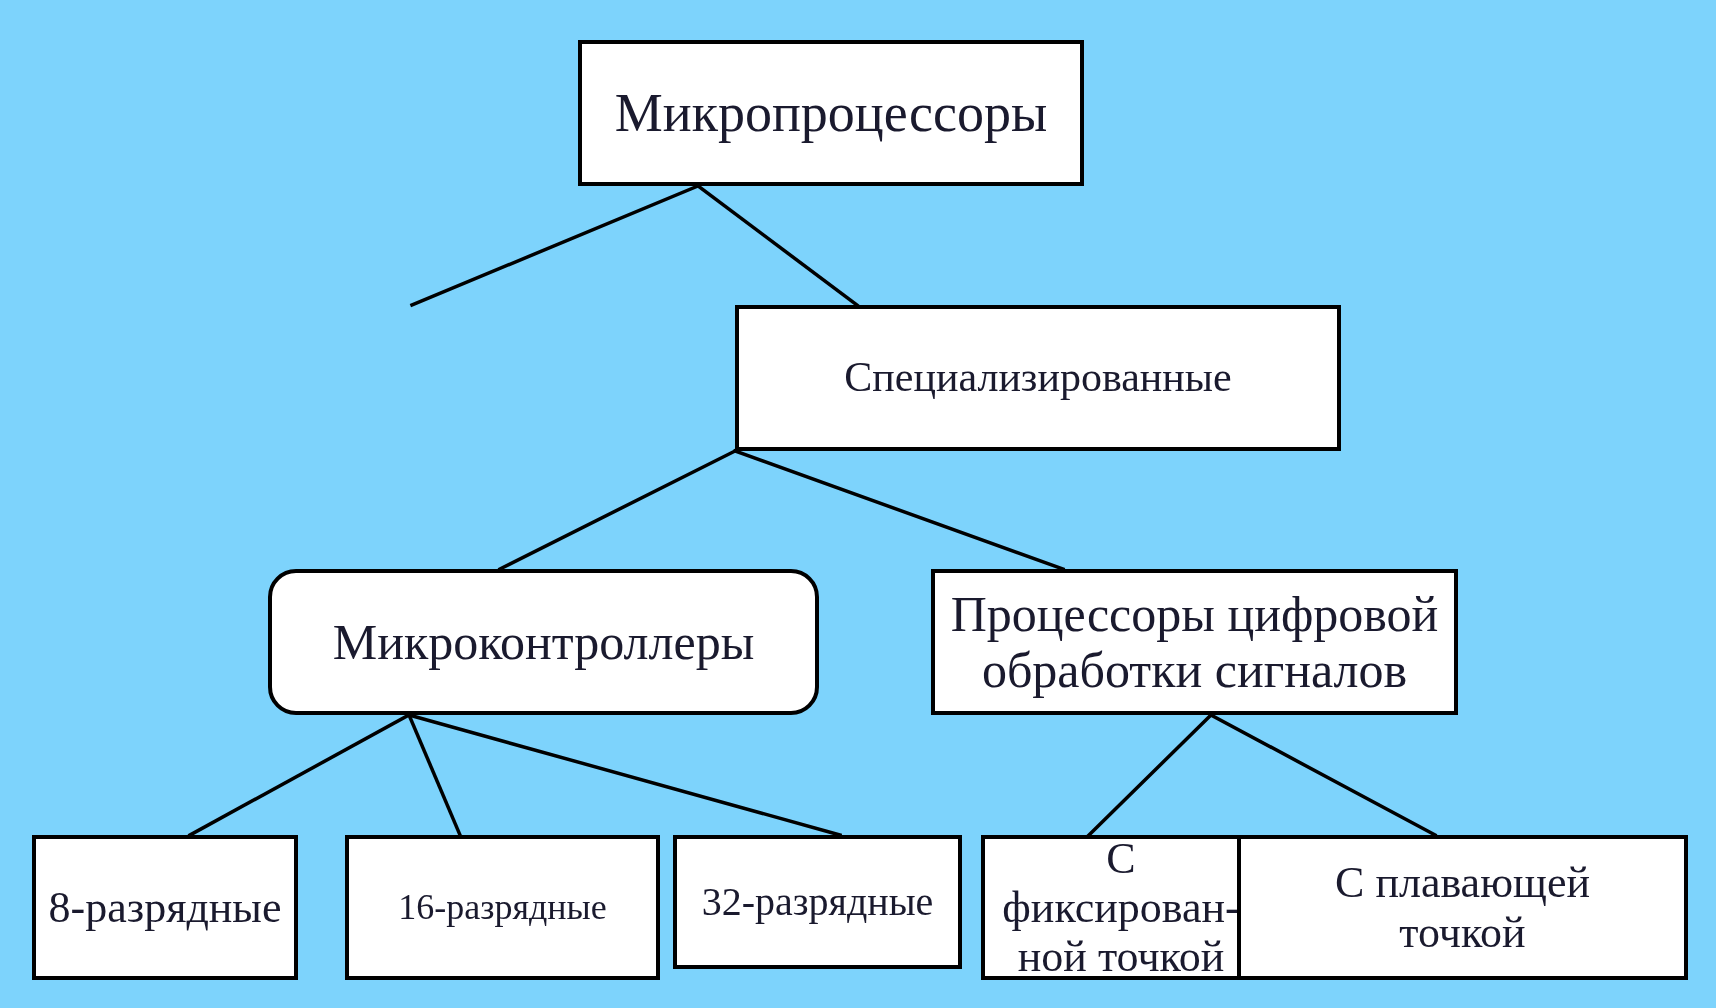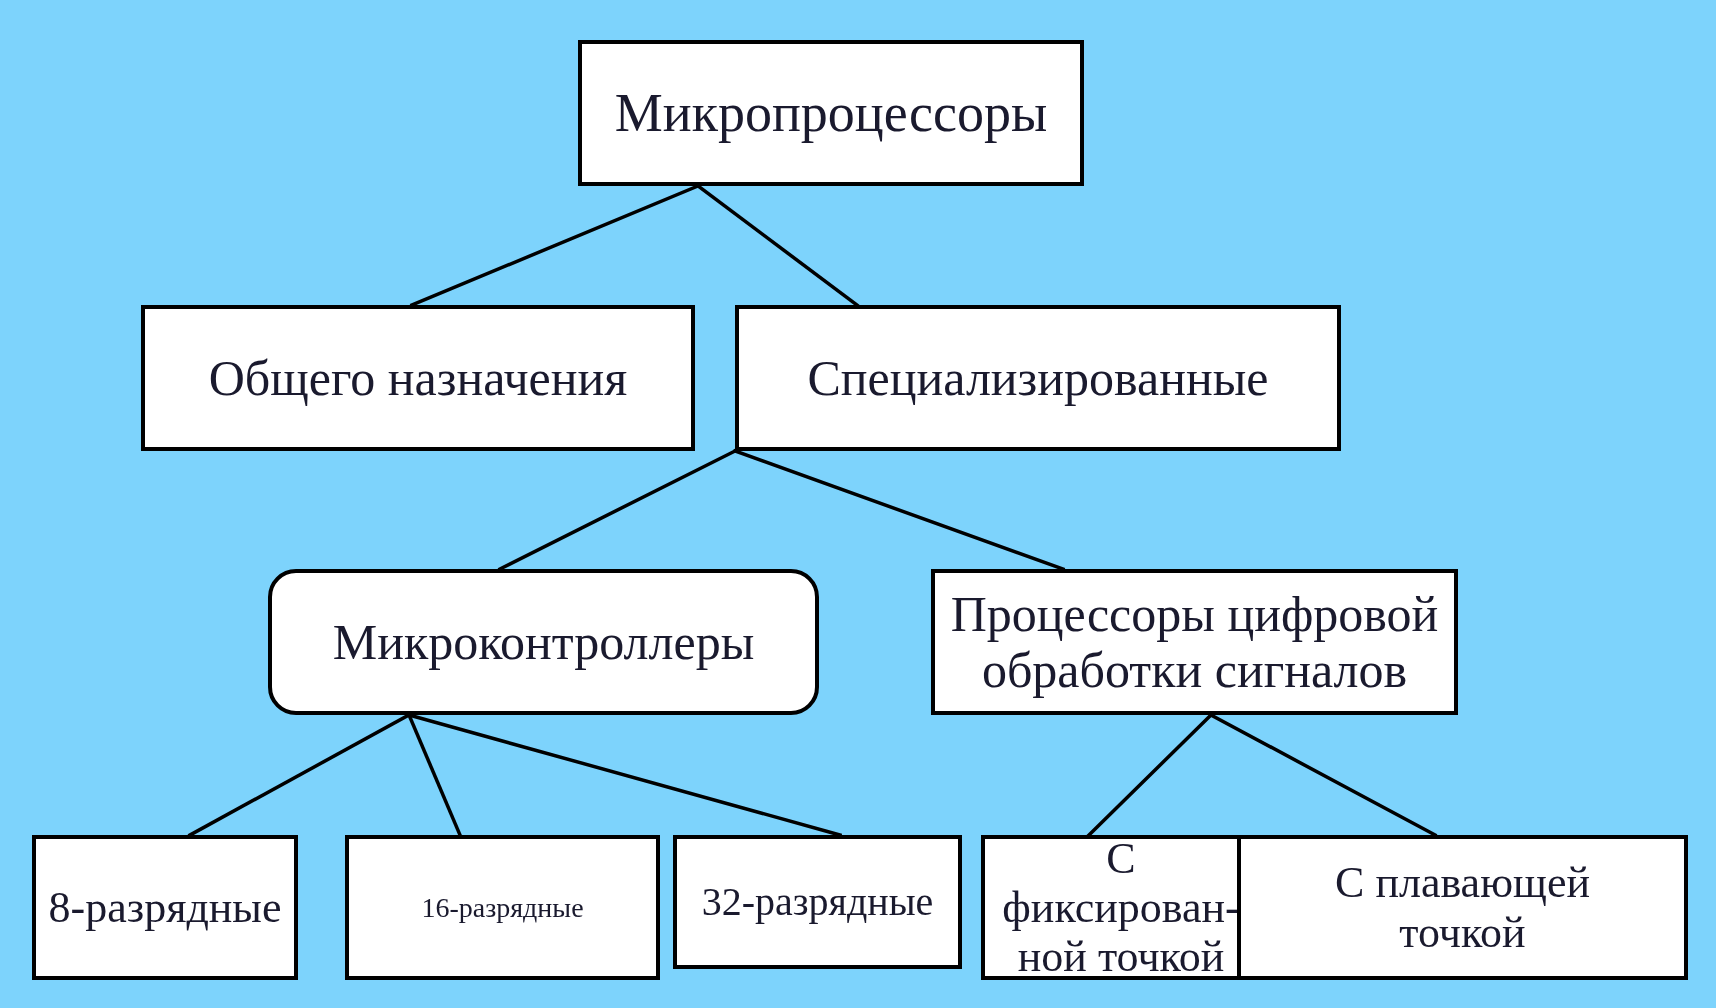--- a/index.html
+++ b/index.html
@@ -58,42 +58,39 @@
         <line x1="409" y1="715" x2="840" y2="835" stroke="#000000"></line>
         <line x1="1211" y1="715" x2="1089" y2="835" stroke="#000000"></line>
         <line x1="1211" y1="715" x2="1435" y2="835" stroke="#000000"></line>
       </g>
   </svg>
 
   <div class="node" style="left: 578px; top: 40px; width: 506px; height: 146px; font-size: 54px; color: rgb(26, 26, 46);">
     <span class="node-label">Микропроцессоры</span>
   </div>
 
-  <div class="node" style="left: 141px; top: 305px; width: 554px; height: 146px; font-size: 50px; color: rgb(26, 26, 46);">
-    <span class="node-label">Общего назначения</span>
-  </div>
 
-  <div class="node" style="left: 735px; top: 305px; width: 606px; height: 146px; font-size: 50px; color: rgb(26, 26, 46);">
+  <div class="node" style="left: 735px; top: 305px; width: 606px; height: 146px; font-size: 42px; color: rgb(26, 26, 46);">
     <span class="node-label">Специализированные</span>
   </div>
 
   <div class="node" style="left: 268px; top: 569px; width: 551px; height: 146px; font-size: 50px; color: rgb(26, 26, 46); border-radius: 28px;">
     <span class="node-label">Микроконтроллеры</span>
   </div>
 
   <div class="node" style="left: 931px; top: 569px; width: 527px; height: 146px; font-size: 50px; color: rgb(26, 26, 46);">
     <span class="node-label">Процессоры цифровой
 обработки сигналов</span>
   </div>
 
   <div class="node" style="left: 32px; top: 835px; width: 266px; height: 145px; font-size: 44px; color: rgb(26, 26, 46);">
     <span class="node-label">8-разрядные</span>
   </div>
 
-  <div class="node" style="left: 345px; top: 835px; width: 315px; height: 145px; font-size: 28px; color: rgb(26, 26, 46);">
+  <div class="node" style="left: 345px; top: 835px; width: 315px; height: 145px; font-size: 36px; color: rgb(26, 26, 46);">
     <span class="node-label">16-разрядные</span>
   </div>
 
   <div class="node" style="left: 673px; top: 835px; width: 289px; height: 134px; font-size: 40px; color: rgb(26, 26, 46);">
     <span class="node-label">32-разрядные</span>
   </div>
 
   <div class="node" style="left: 981px; top: 835px; width: 280px; height: 145px; font-size: 44px; color: rgb(26, 26, 46);">
     <span class="node-label">С фиксирован-
 ной точкой</span>

